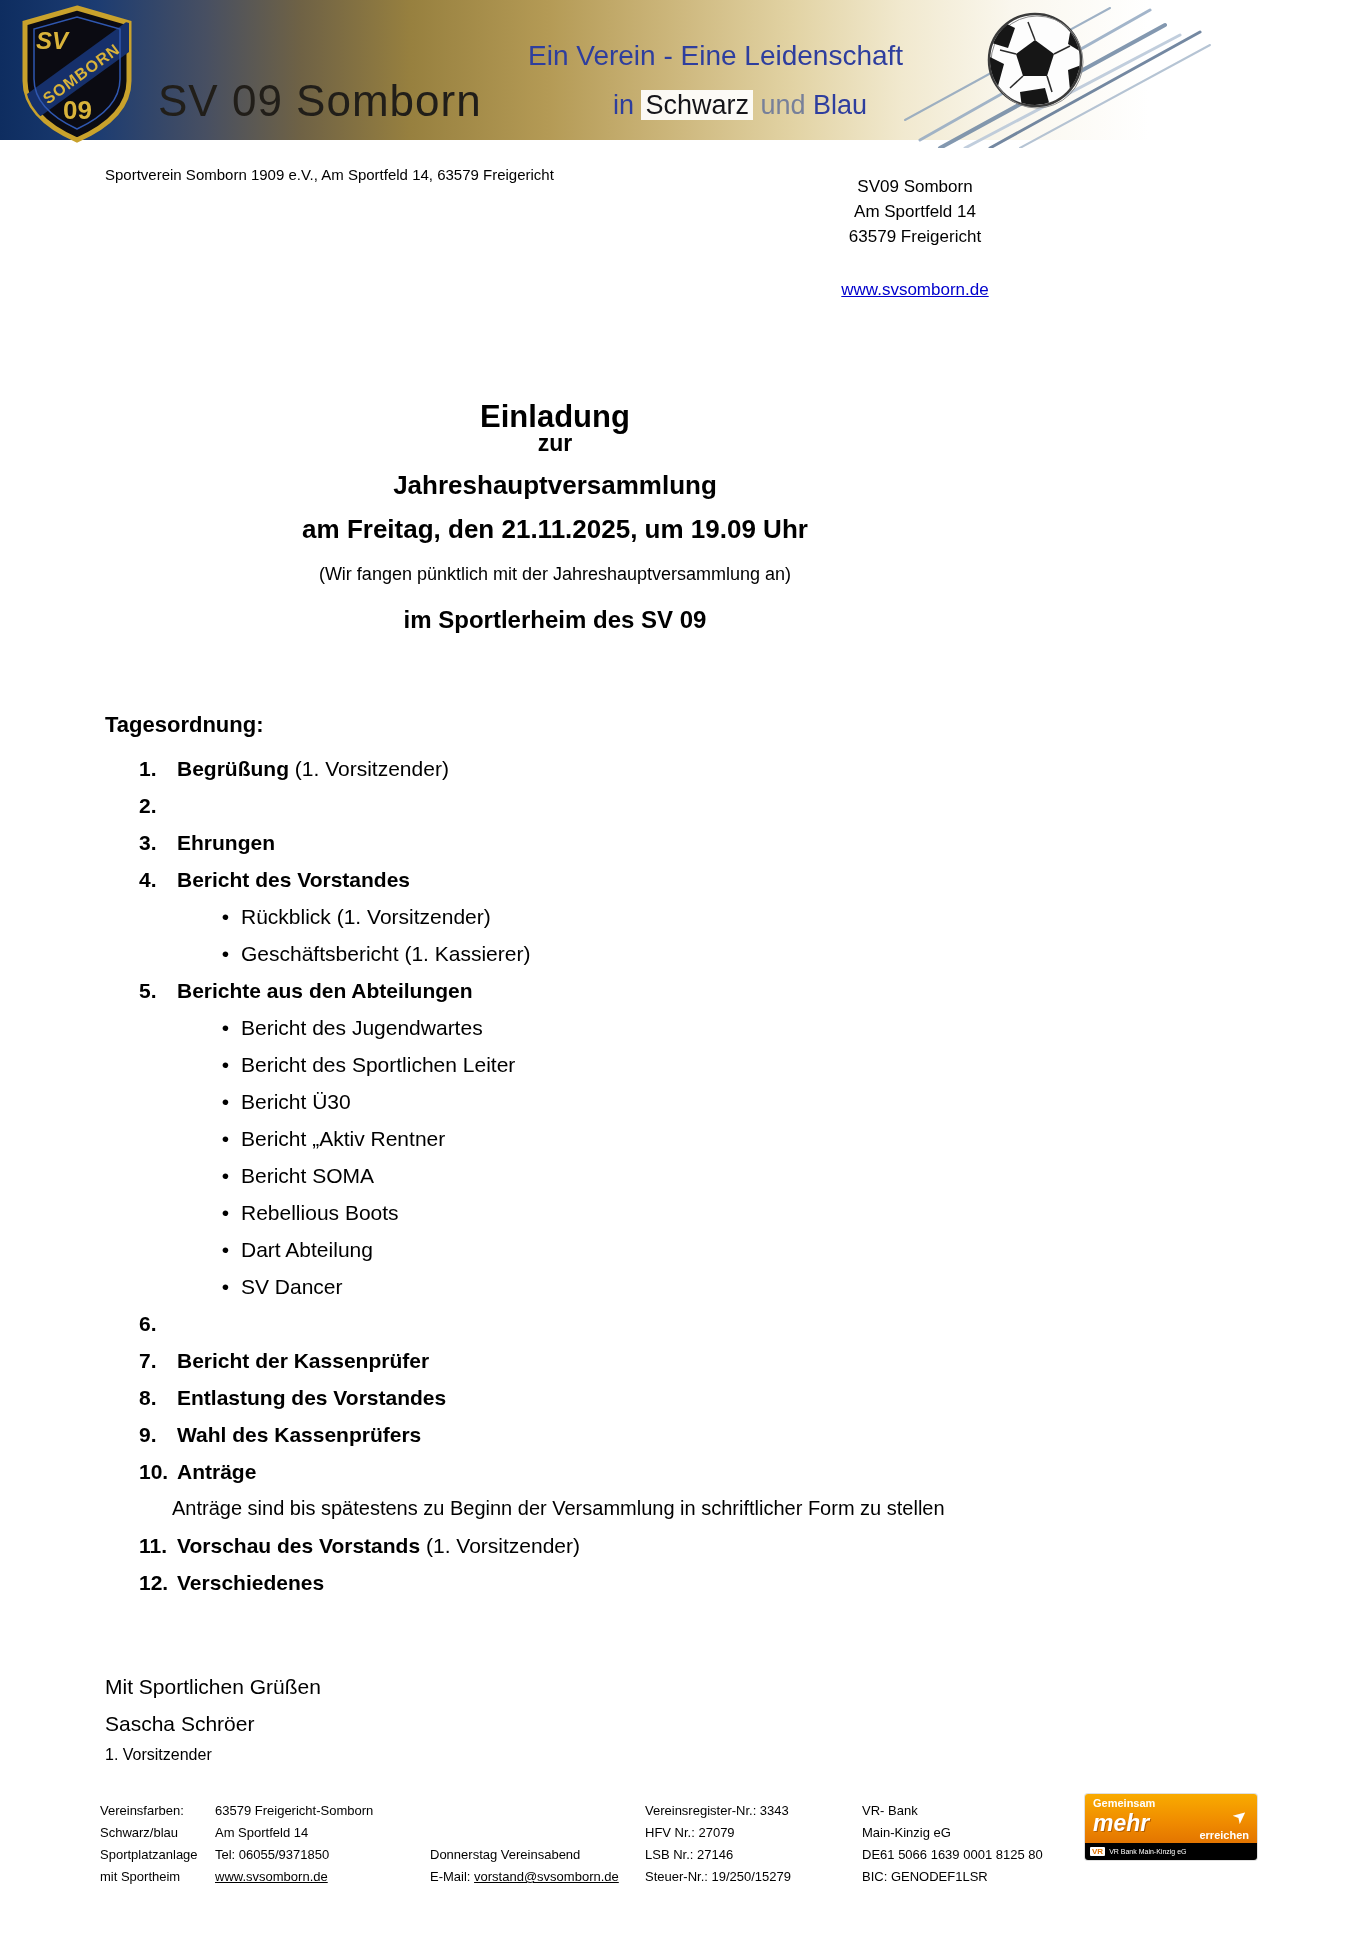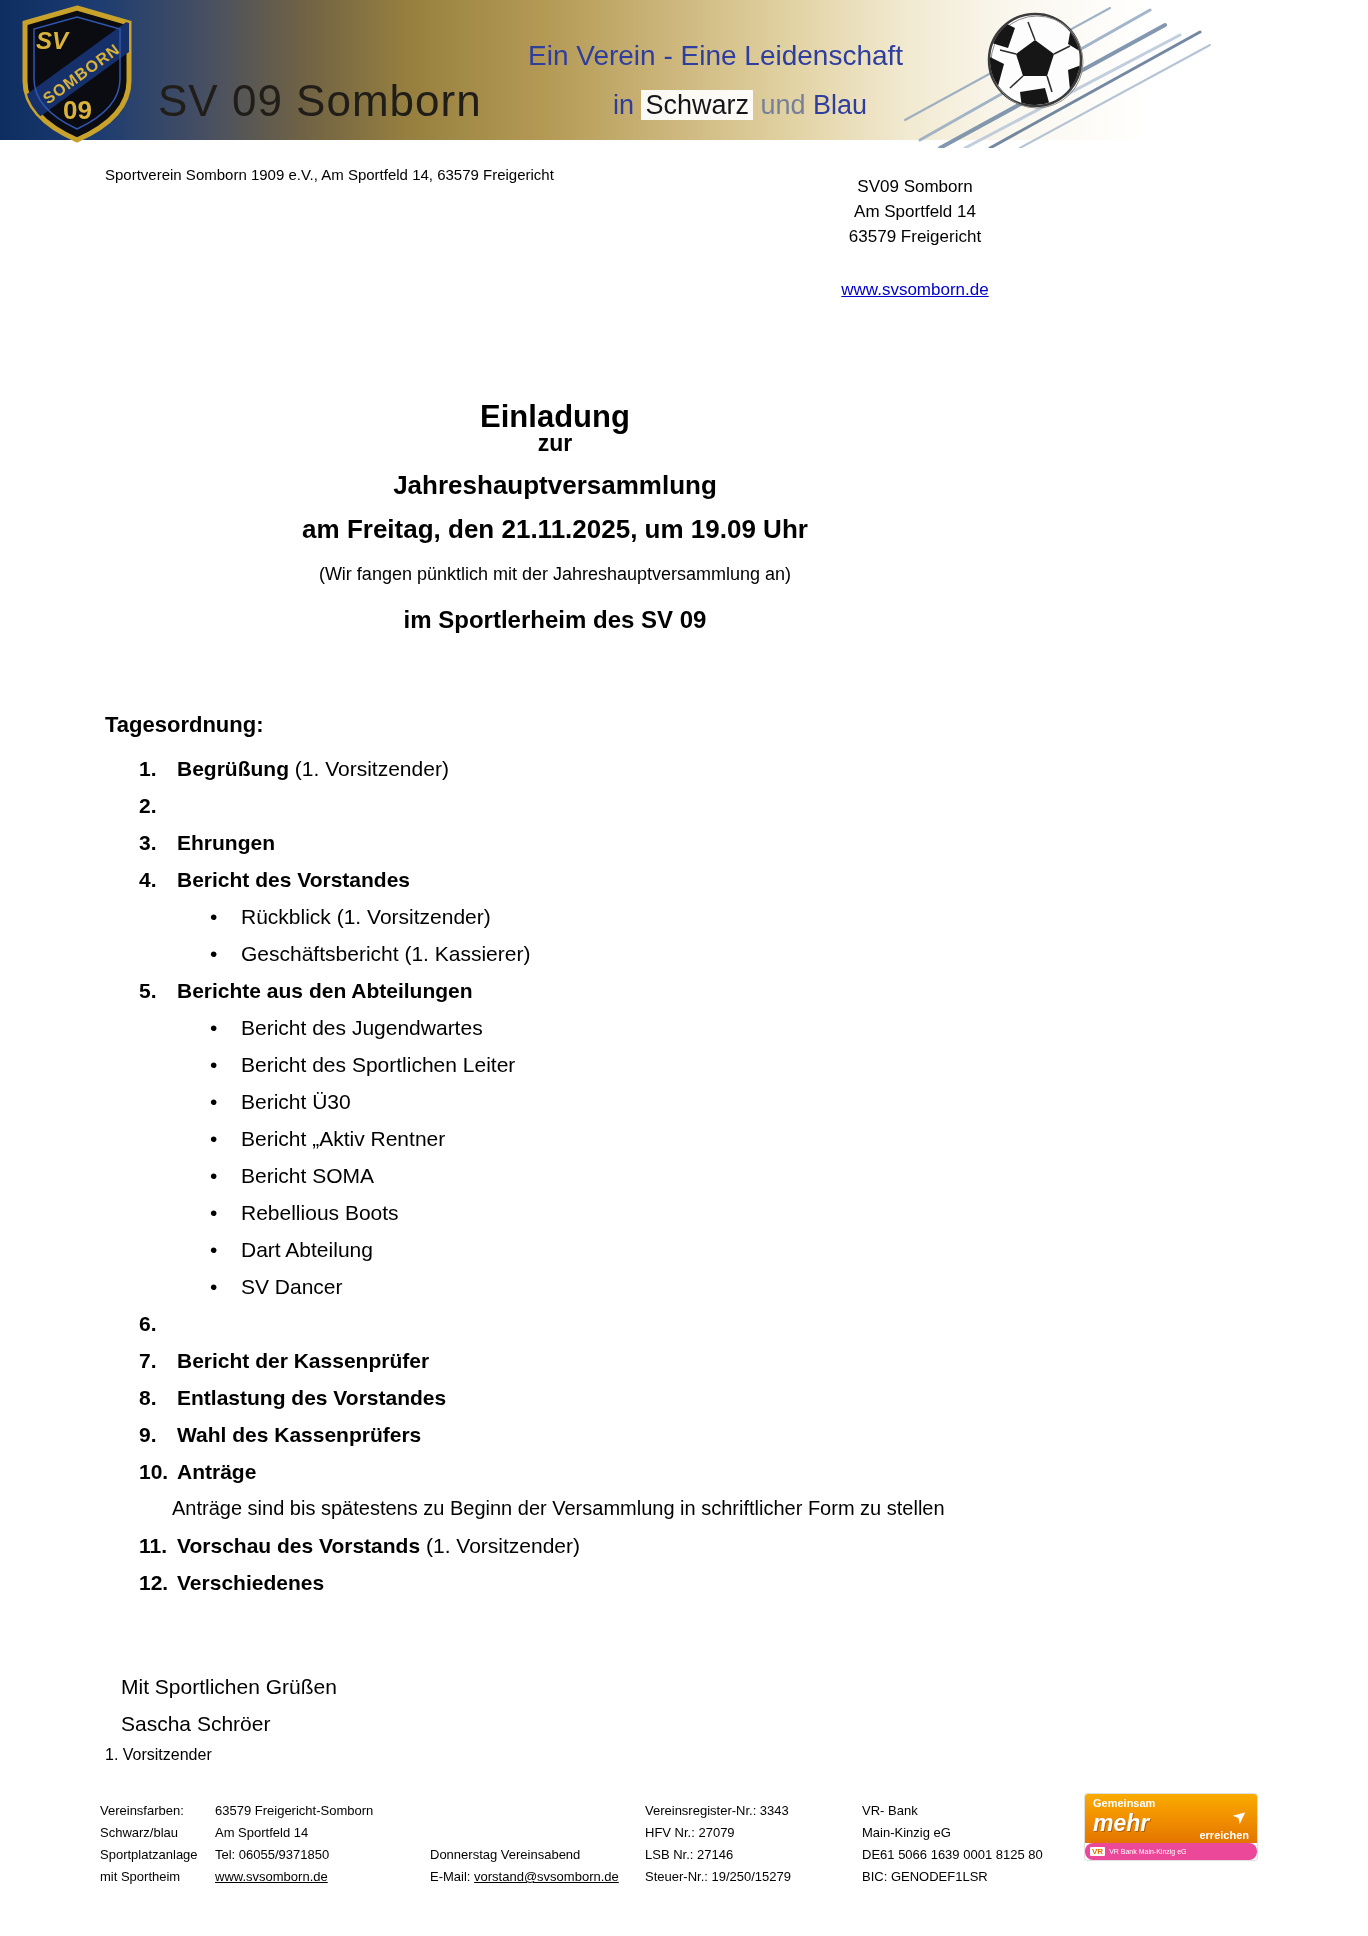--- a/index.html
+++ b/index.html
@@ -44,46 +44,46 @@
   .t-wir { top:564px; font-size:18px; }
   .t-heim { top:606px; font-size:24px; font-weight:bold; }
 
   
   .t-tagesordnung { position:absolute; left:105px; top:712px; font-size:22px; font-weight:bold; }
   .agenda { position:absolute; left:105px; top:750px; width:980px; }
   .a-row { display:flex; line-height:37px; font-size:21px; }
   .a-num { margin-left:34px; width:38px; flex:none; font-weight:bold; }
   .a-txt b { font-weight:bold; }
   .a-rest { font-weight:normal; }
-  .b-row { display:flex; line-height:37px; font-size:21px; }
+  .b-row { display:flex; line-height:37px; font-size:21px;text-align:center; }
   .b-dot { margin-left:105px; width:31px; flex:none; }
   .b-dot::before { content:"•"; }
   .note-row { margin-left:67px; line-height:37px; font-size:20px; }
 
   
   .signature { position:absolute; left:105px; top:1668px; }
-  .sig-l1, .sig-l2 { font-size:21px; line-height:37px;margin-left:16px; }
+  .sig-l1, .sig-l2 { font-size:21px; line-height:37px; }
   .sig-l3 { font-size:16px; line-height:26px; }
 
   
   .fcol { position:absolute; font-size:13px; line-height:22px; white-space:nowrap; }
   .fc1 { left:100px; top:1800px; }
   .fc2 { left:215px; top:1800px; }
   .fc3 { left:430px; top:1844px; }
   .fc4 { left:645px; top:1800px; }
   .fc5 { left:862px; top:1800px; }
   .u { text-decoration:underline; cursor:pointer; }
 
   .vr-logo { position:absolute; left:1085px; top:1794px; width:172px; height:66px; border-radius:3px; overflow:hidden; box-shadow:0 0 0 1px #e0e0e0; }
   .vr-top { position:relative; height:49px; background:linear-gradient(180deg,#f9ab00 0%, #ef8a00 60%, #e37500 100%); color:#fff; }
   .vr-gemeinsam { position:absolute; top:3px; left:8px; font-size:11px; font-weight:bold; }
   .vr-mehr { position:absolute; top:16px; left:8px; font-size:23px; font-weight:bold; font-style:italic; text-shadow:1px 1px 0 #b35e00; }
   .vr-arrow { position:absolute; top:12px; right:10px; font-size:17px; transform:rotate(-40deg); }
   .vr-erreichen { position:absolute; bottom:2px; right:8px; font-size:11px; font-weight:bold; }
-  .vr-strip { height:17px; background:#ec4899; color:#fff; font-size:7px; display:flex; align-items:center; gap:4px; padding:0 5px;border-radius:8px; }
+  .vr-strip { height:17px; background:#000000; color:#fff; font-size:7px; display:flex; align-items:center; gap:4px; padding:0 5px; }
   .vr-mini { background:#fff; color:#e37500; font-weight:bold; font-size:8px; padding:0 2px; border-radius:1px; }
 </style>
 </head>
 <body>
 
 <div class="page">
 
   <div class="banner">
     <svg class="shield" viewBox="0 0 114 138">
       <defs>

